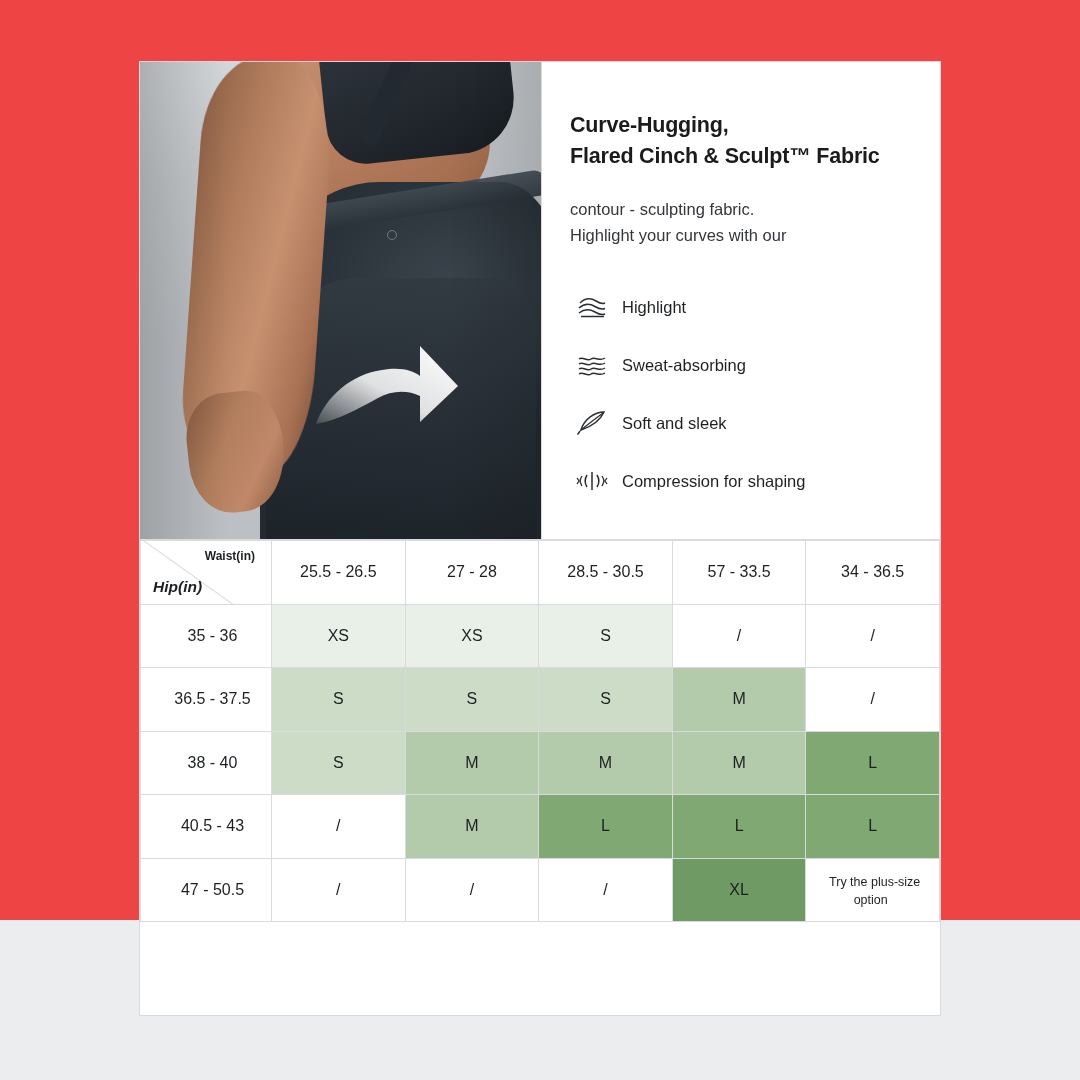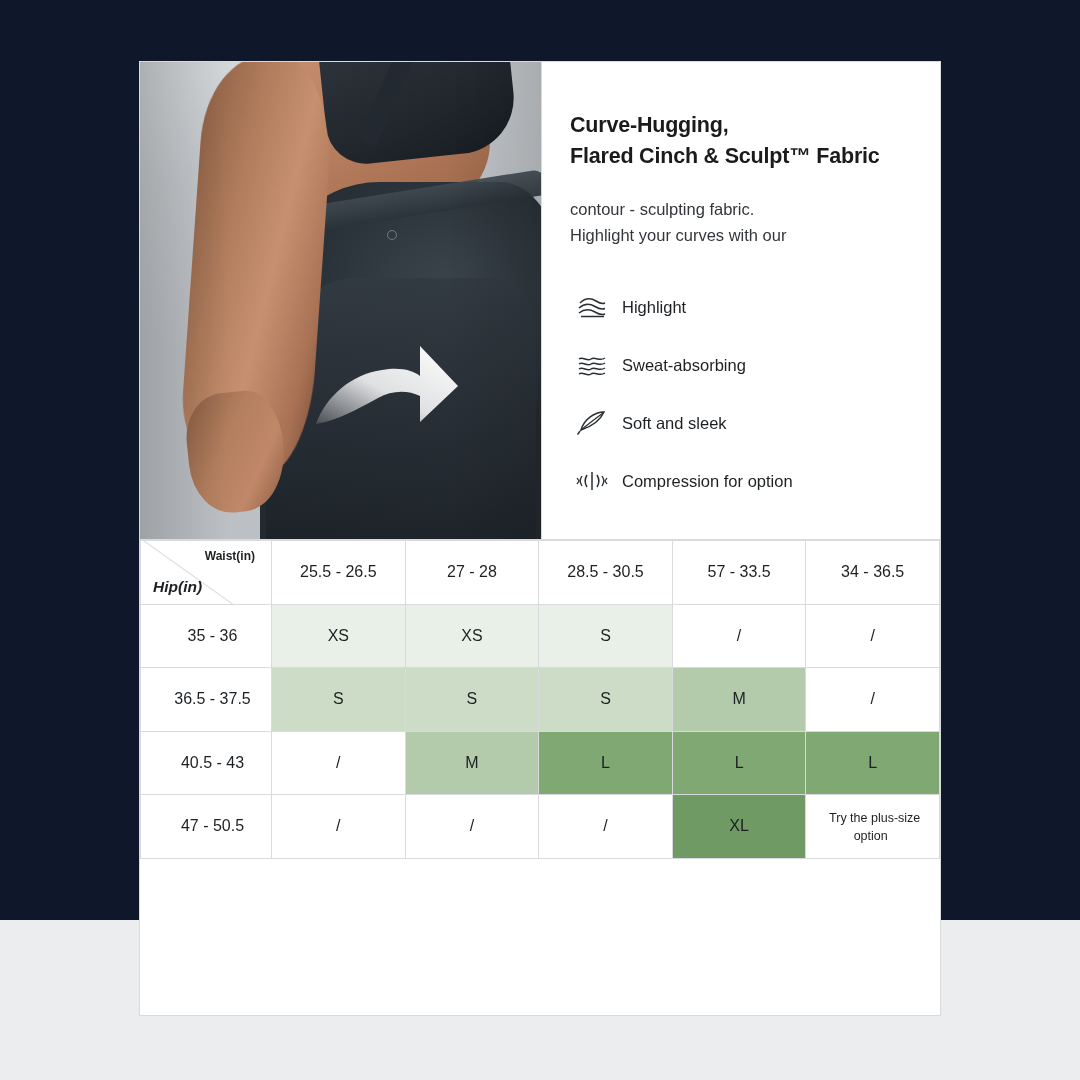--- a/index.html
+++ b/index.html
@@ -5,21 +5,21 @@
   * { box-sizing: border-box; margin: 0; padding: 0; }
   html, body {
     width: 1080px; height: 1080px;
     background: #ebedef;
     font-family: "Liberation Sans", sans-serif;
     -webkit-font-smoothing: antialiased;
   }
   #page {
     position: relative;
     width: 1080px; height: 920px;
-    background: #0f172a;
+    background: #ef4444;
   }
   .card {
     position: absolute;
     left: 139px; top: 61px;
     width: 802px; height: 955px;
     background: #ffffff;
     border: 1px solid #d8dadd;
     overflow: hidden;
     display: flex;
     flex-direction: column;
@@ -318,21 +318,21 @@
               <svg width="32" height="24" viewBox="0 0 32 24">
                 <path d="M16 3 L 16 21" stroke="#2a2f33" stroke-width="1.5"></path>
                 <path d="M11 6 C 8.5 10, 8.5 14, 11 18" fill="none" stroke="#2a2f33" stroke-width="1.5"></path>
                 <path d="M21 6 C 23.5 10, 23.5 14, 21 18" fill="none" stroke="#2a2f33" stroke-width="1.5"></path>
                 <path d="M6 7 C 3.5 11, 3.5 13, 6 17" fill="none" stroke="#2a2f33" stroke-width="1.4"></path>
                 <path d="M26 7 C 28.5 11, 28.5 13, 26 17" fill="none" stroke="#2a2f33" stroke-width="1.4"></path>
                 <path d="M1 9 L 3 12 L 1 15" fill="none" stroke="#2a2f33" stroke-width="1.3"></path>
                 <path d="M31 9 L 29 12 L 31 15" fill="none" stroke="#2a2f33" stroke-width="1.3"></path>
               </svg>
             </span>
-            <span class="feature-label">Compression for option</span>
+            <span class="feature-label">Compression for shaping</span>
           </div>
 
         </div>
       </div>
     </div>
 
     <div class="table-wrap">
       <table class="size-table">
         <thead>
           <tr>
@@ -359,20 +359,28 @@
           </tr>
           <tr>
             <td class="rowhead">36.5 - 37.5</td>
             <td class="lv2">S</td>
             <td class="lv2">S</td>
             <td class="lv2">S</td>
             <td class="lv3">M</td>
             <td class="lv0">/</td>
           </tr>
           <tr>
+            <td class="rowhead">38 - 40</td>
+            <td class="lv2">S</td>
+            <td class="lv3">M</td>
+            <td class="lv3">M</td>
+            <td class="lv3">M</td>
+            <td class="lv4">L</td>
+          </tr>
+          <tr>
             <td class="rowhead">40.5 - 43</td>
             <td class="lv0">/</td>
             <td class="lv3">M</td>
             <td class="lv4">L</td>
             <td class="lv4">L</td>
             <td class="lv4">L</td>
           </tr>
           <tr>
             <td class="rowhead">47 - 50.5</td>
             <td class="lv0">/</td>

